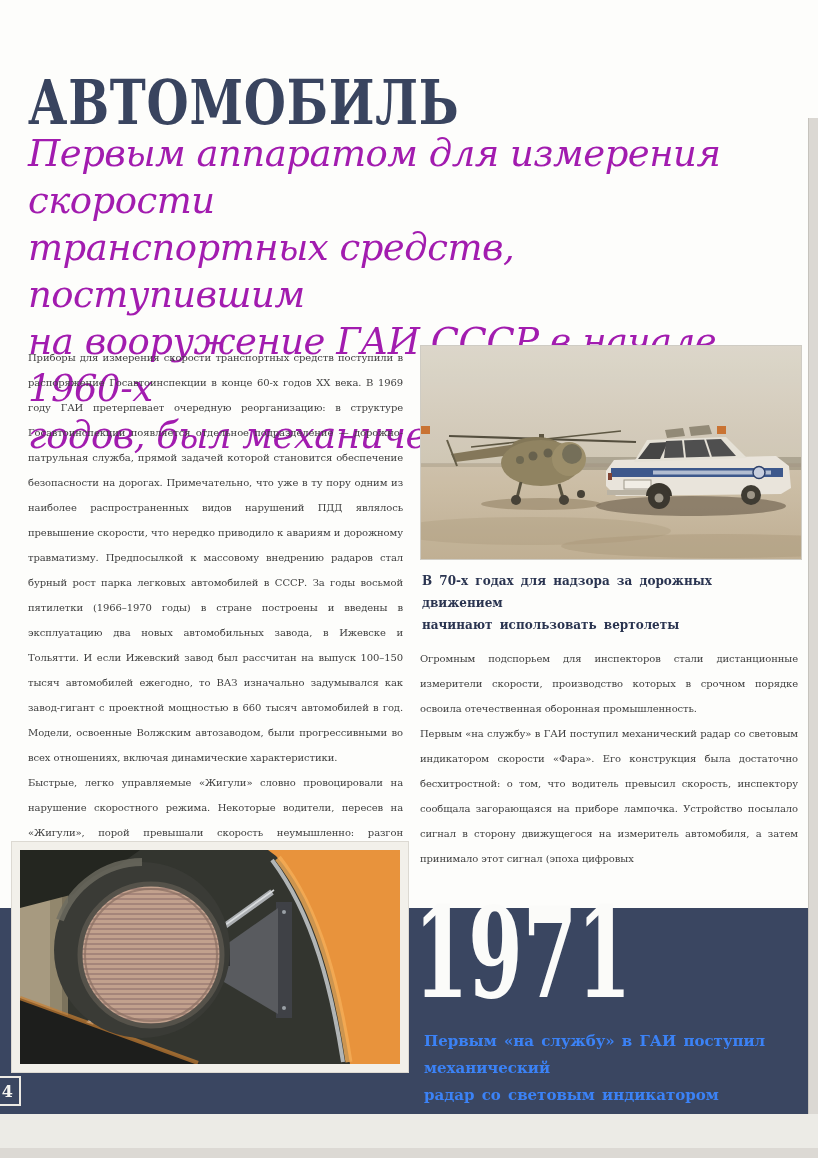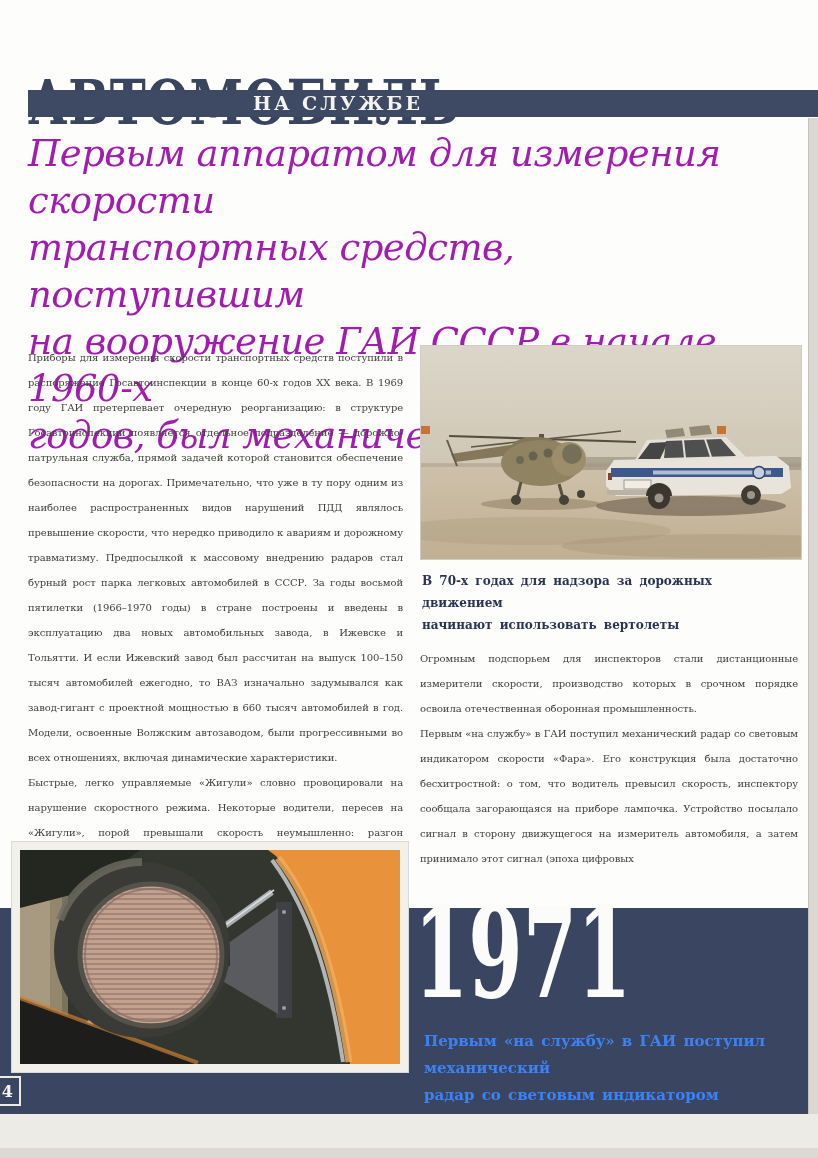--- a/index.html
+++ b/index.html
@@ -83,23 +83,20 @@
     background:#dbd8d3;border-left:1px solid #c6c3bd;
   }
 </style>
 </head>
 <body>
 
 <div class="page">
 
   <h1 class="section-title">АВТОМОБИЛЬ</h1>
 
-  <div class="banner">
-    <span class="banner-label">НА СЛУЖБЕ</span>
-  </div>
 
   <div class="lead">Первым аппаратом для измерения скорости
 транспортных средств, поступившим
 на вооружение ГАИ СССР в начале 1960-х
 годов, был механический радар «Фара»</div>
 
   <div class="col col-left">Приборы для измерения скорости транспортных средств поступили в распоряжение Госавтоинспекции в конце 60-х годов ХХ века. В 1969 году ГАИ претерпевает очередную реорганизацию: в структуре Госавтоинспекции появляется отдельное подразделение — дорожно-патрульная служба, прямой задачей которой становится обеспечение безопасности на дорогах. Примечательно, что уже в ту пору одним из наиболее распространенных видов нарушений ПДД являлось превышение скорости, что нередко приводило к авариям и дорожному травматизму. Предпосылкой к массовому внедрению радаров стал бурный рост парка легковых автомобилей в СССР. За годы восьмой пятилетки (1966–1970 годы) в стране построены и введены в эксплуатацию два новых автомобильных завода, в Ижевске и Тольятти. И если Ижевский завод был рассчитан на выпуск 100–150 тысяч автомобилей ежегодно, то ВАЗ изначально задумывался как завод-гигант с проектной мощностью в 660 тысяч автомобилей в год. Модели, освоенные Волжским автозаводом, были прогрессивными во всех отношениях, включая динамические характеристики.
 Быстрые, легко управляемые «Жигули» словно провоцировали на нарушение скоростного режима. Некоторые водители, пересев на «Жигули», порой превышали скорость неумышленно: разгон вазовских машин требовал привыкания. Так или иначе, многочисленную братию лихачей необходимо было «обуздать».</div>
 
   <div class="top-photo">

